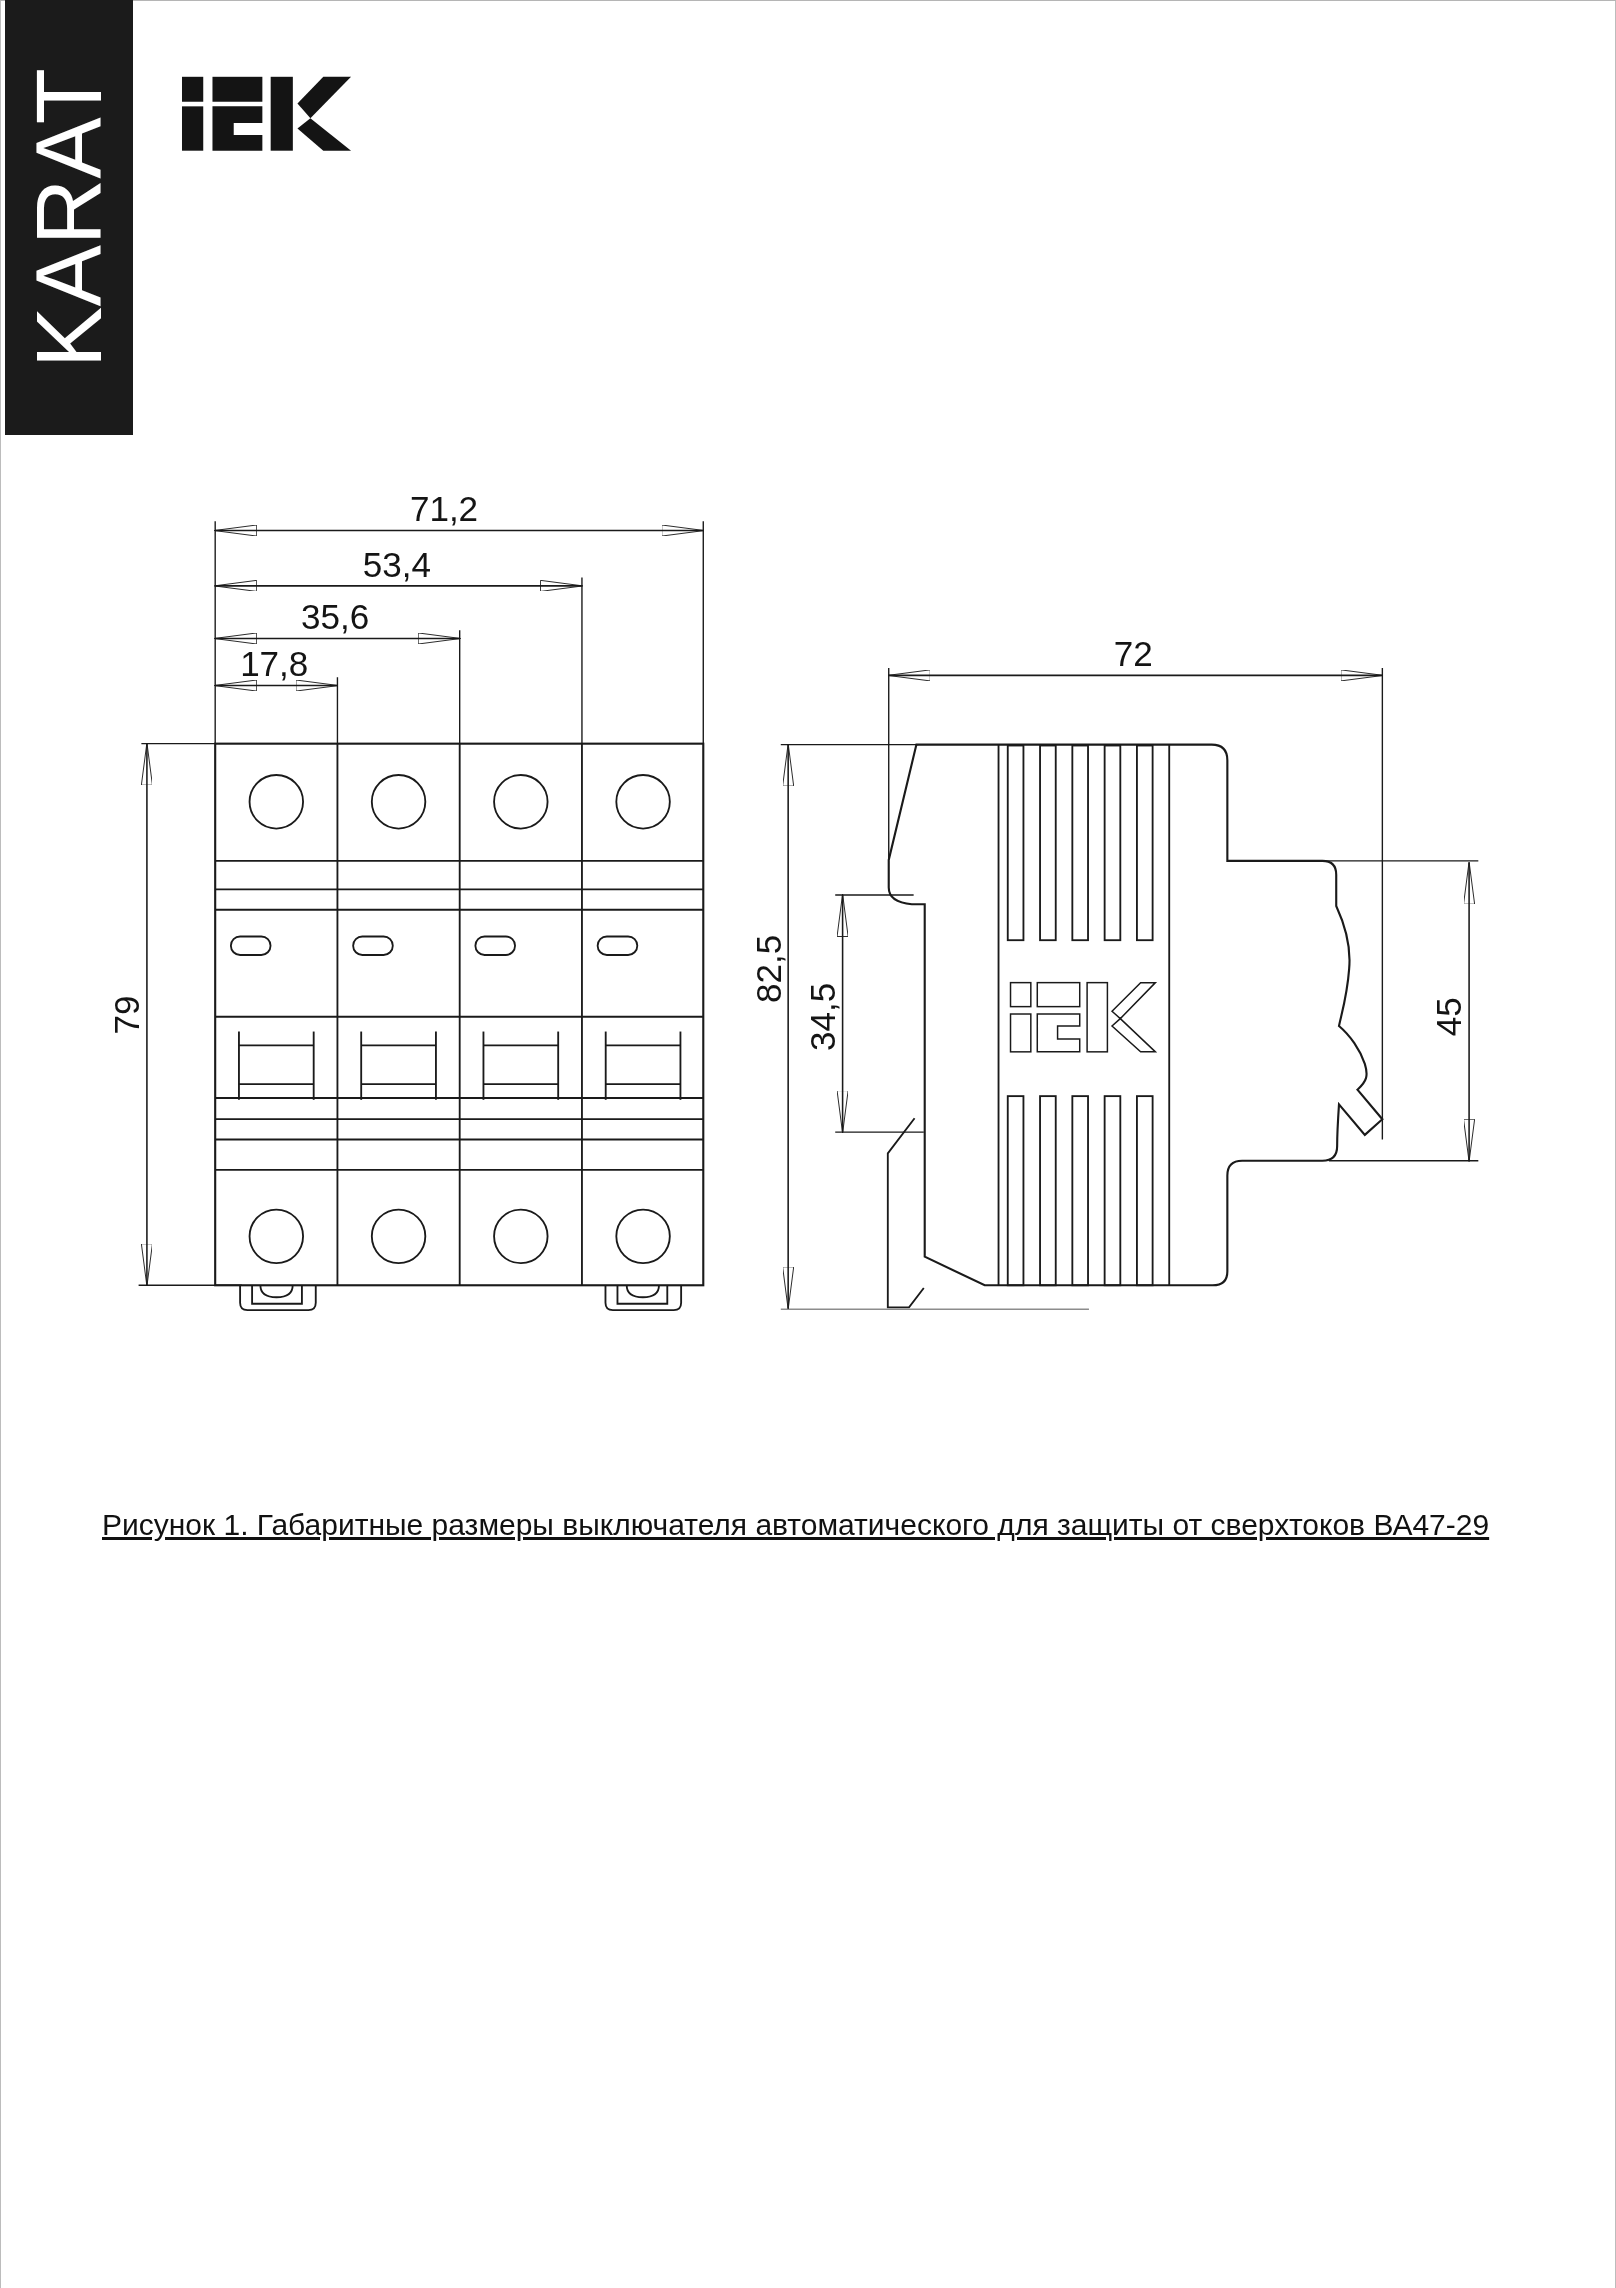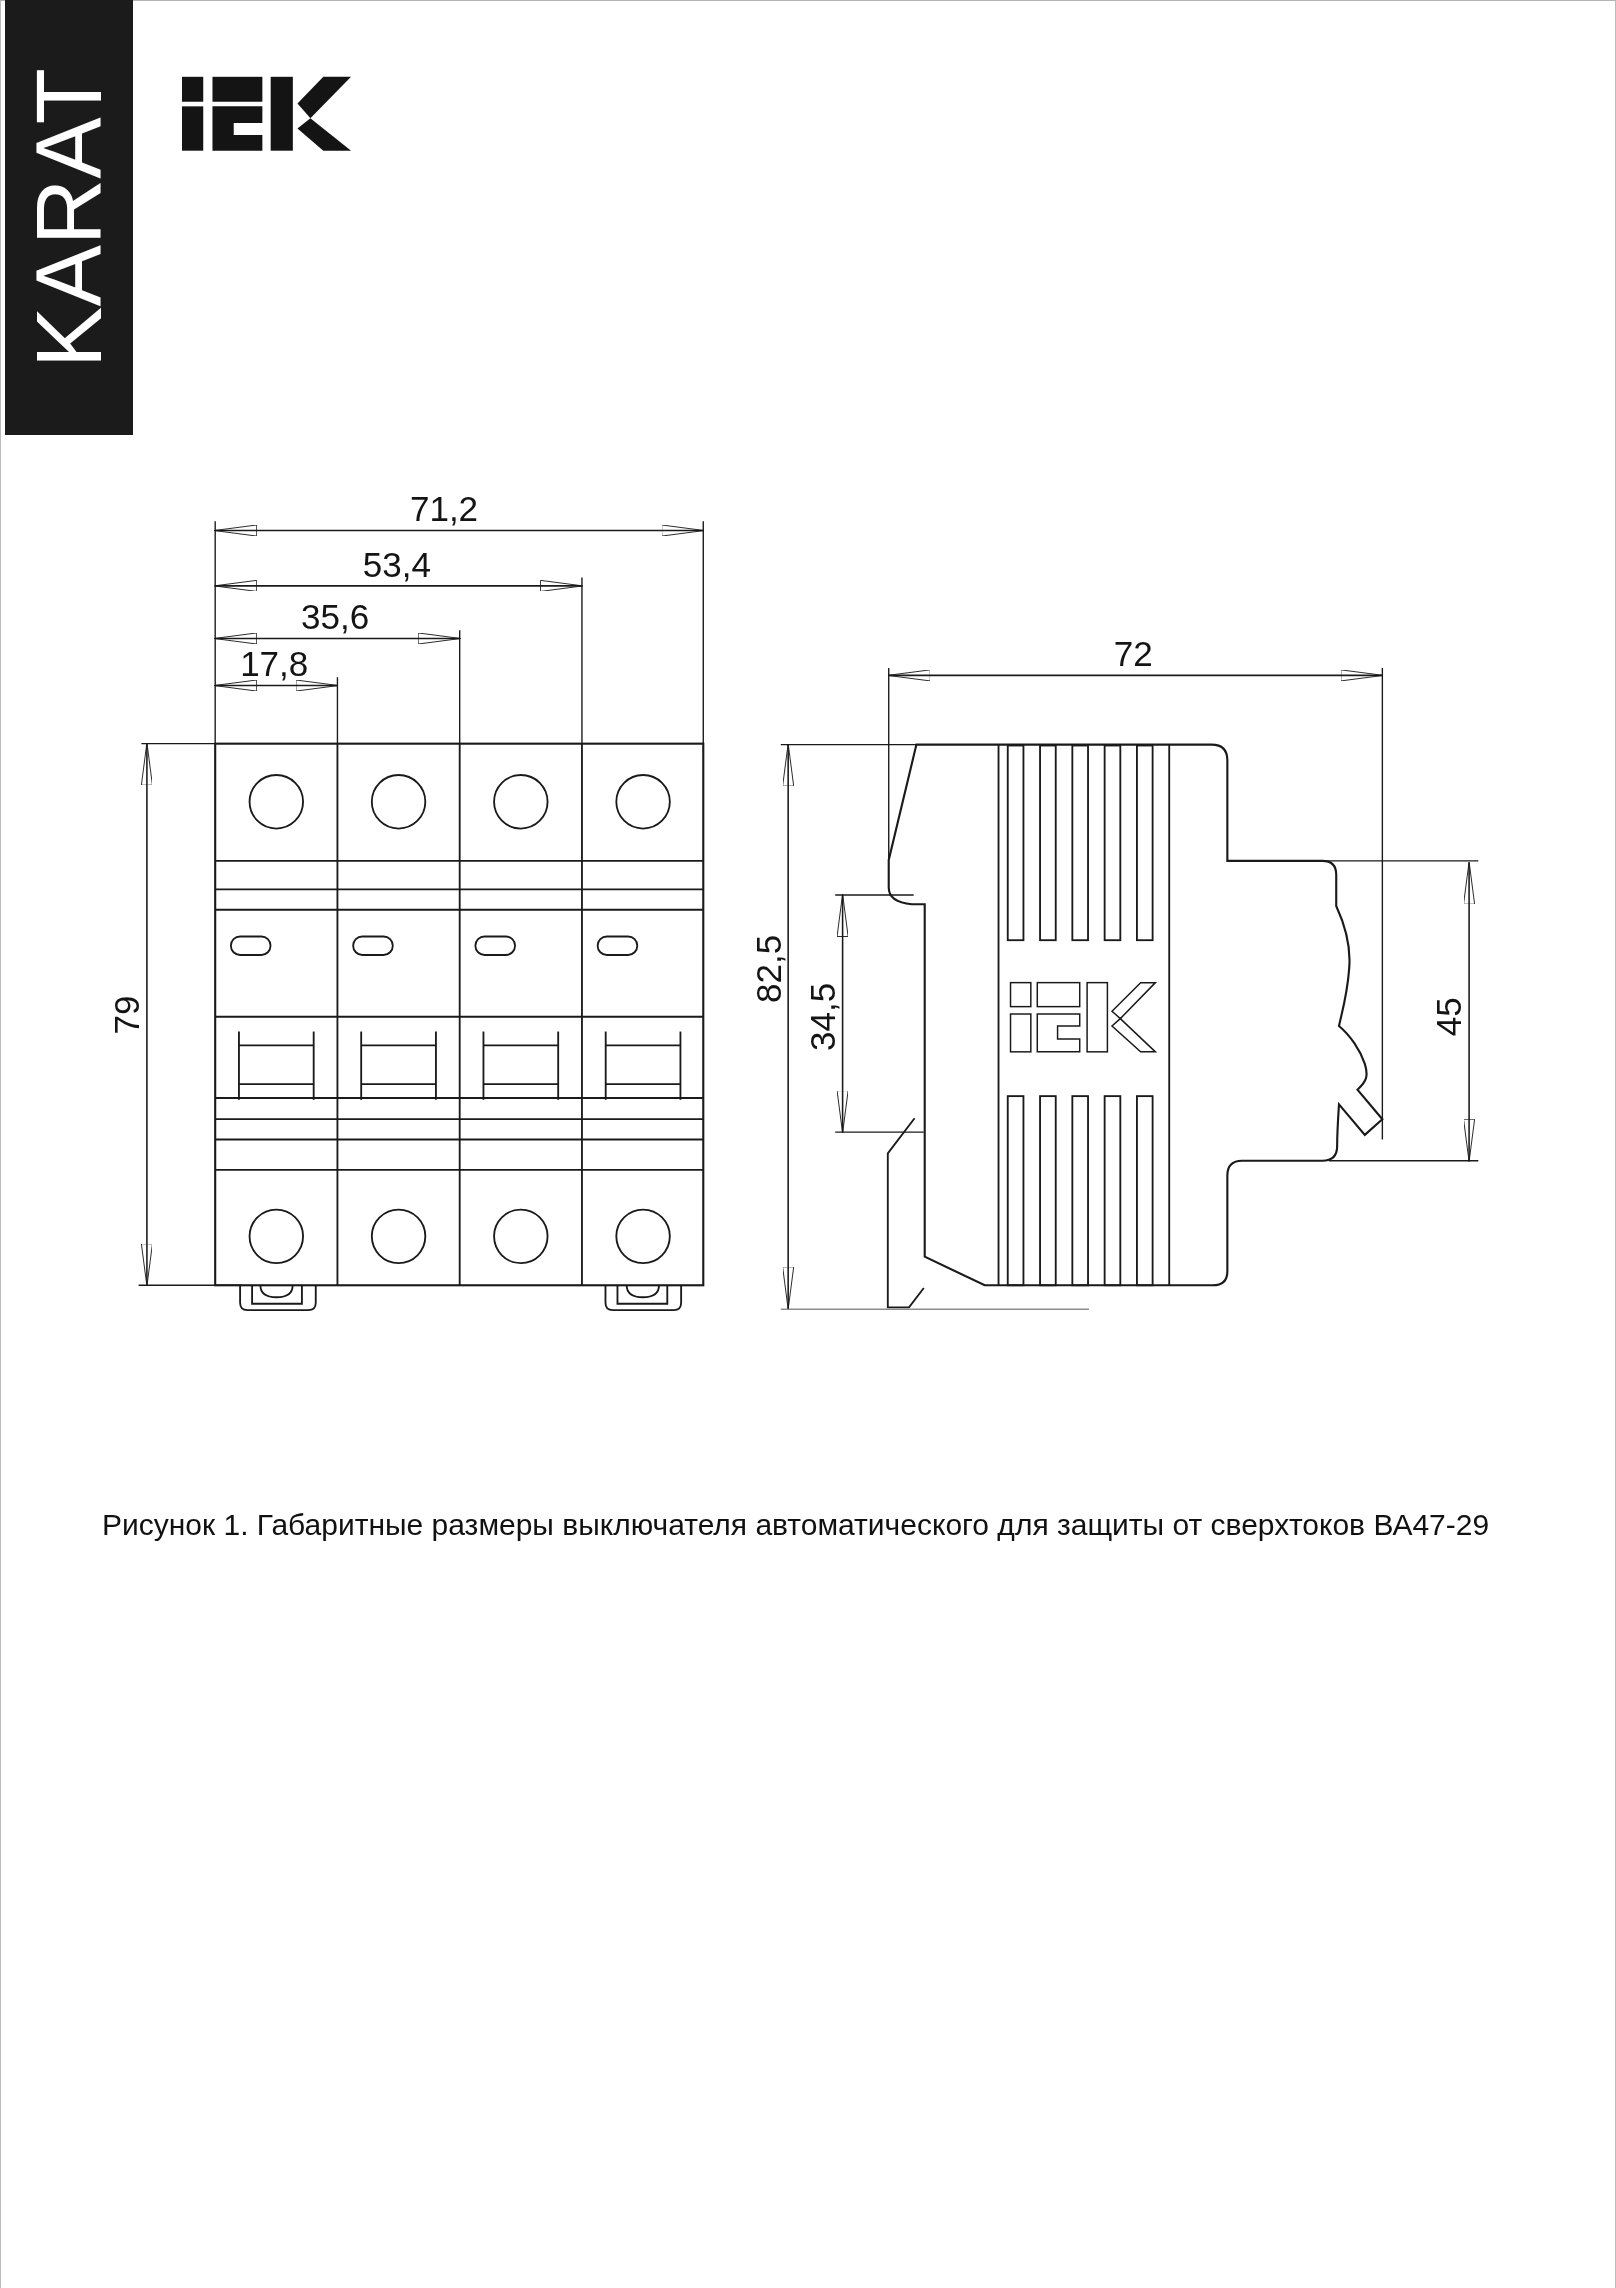--- a/index.html
+++ b/index.html
@@ -28,21 +28,21 @@
   .drawing{position:absolute;left:0;top:0;}
   .drawing line,.drawing path,.drawing rect,.drawing circle{stroke:#1a1a1a;fill:none;stroke-linecap:butt;}
   .w-main{stroke-width:2.3px;}
   .w-med{stroke-width:2px;}
   .w-thin{stroke-width:1.5px;}
   .w-dim{stroke-width:1.7px;}
   .gray{stroke:#8c8c8c !important;}
   text.dim{font-family:"Liberation Sans",sans-serif;font-size:38px;fill:#141414;stroke:none;}
   .caption{
     position:absolute;left:102px;top:1508px;
-    font-size:30px;color:#111111;white-space:nowrap;
+    font-size:30px;color:#111111;white-space:nowrap;text-decoration:underline;
   }
 </style>
 </head>
 <body>
 
 <div class="page">
 
   <div class="banner">
     <span>KARAT</span>
   </div>

